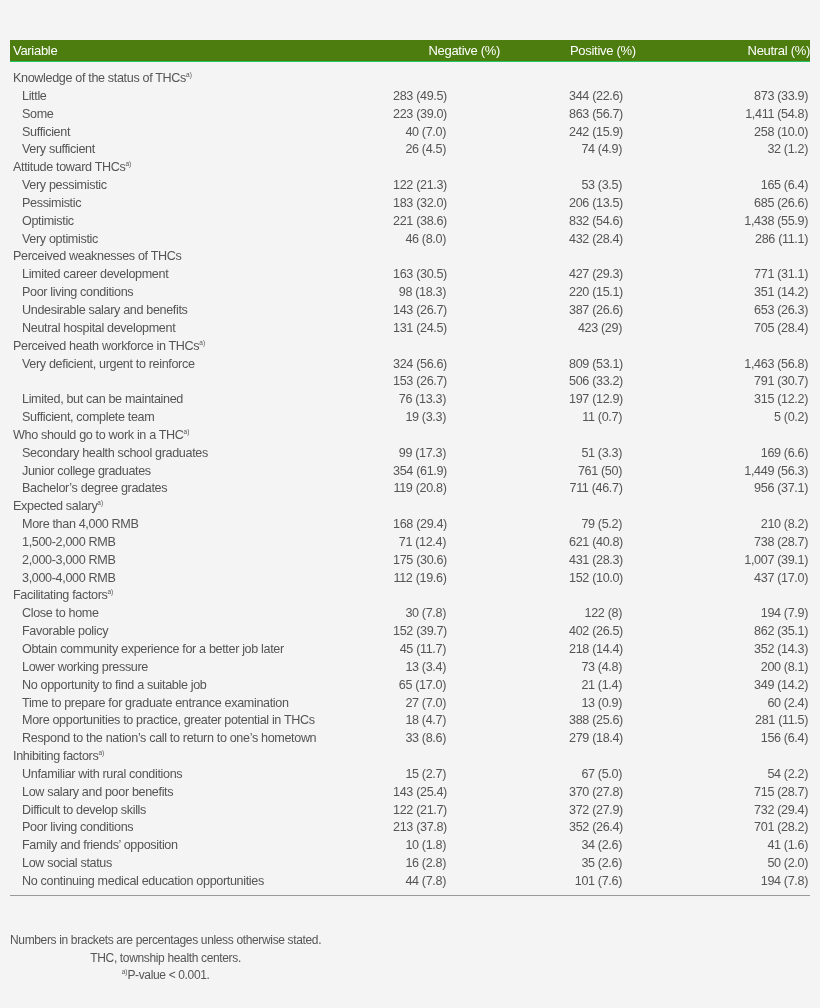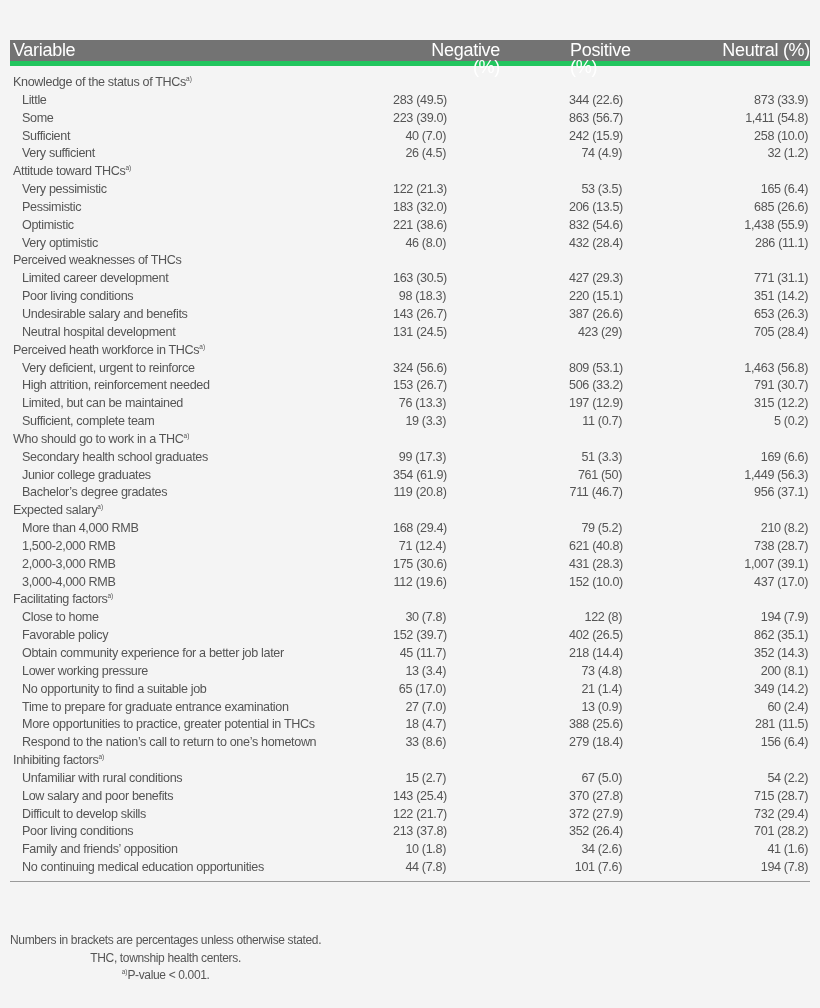--- a/index.html
+++ b/index.html
@@ -16,25 +16,25 @@
       overflow: hidden;
     }
     .table-wrap {
       position: absolute;
       left: 10px;
       top: 40px;
       width: 800px;
     }
     .header-row {
       height: 21px;
-      background: #737373;
+      background: #4d7c0f;
       color: #ffffff;
-      font-size: 18px;
+      font-size: 13px;
       position: relative;
-      border-bottom: 5px solid #22c55e;
+      border-bottom: 1px solid #22c55e;
     }
     .header-row span {
       position: absolute;
       top: 2px;
       line-height: 17px;
       letter-spacing: -0.3px;
     }
     .h-var { left: 3px; }
     .h-neg { left: 380px; width: 90px; text-align: right; margin-left: 20px; }
     .h-pos { left: 560px; width: 90px; text-align: left; }
@@ -184,21 +184,20 @@
       <div class="row section">
         <span class="label"><span>Perceived heath workforce in THCs</span><sup>a)</sup></span>
       </div>
       <div class="row item">
         <span class="label">Very deficient, urgent to reinforce</span>
         <span class="neg"><span class="inner">324 (56.6)</span></span>
         <span class="pos"><span class="inner">809 (53.1)</span></span>
         <span class="neu"><span class="inner">1,463 (56.8)</span></span>
       </div>
       <div class="row item">
-        <span class="label">High attrition, reinforcement needed</span>
         <span class="neg"><span class="inner">153 (26.7)</span></span>
         <span class="pos"><span class="inner">506 (33.2)</span></span>
         <span class="neu"><span class="inner">791 (30.7)</span></span>
       </div>
       <div class="row item">
         <span class="label">Limited, but can be maintained</span>
         <span class="neg"><span class="inner">76 (13.3)</span></span>
         <span class="pos"><span class="inner">197 (12.9)</span></span>
         <span class="neu"><span class="inner">315 (12.2)</span></span>
       </div>
@@ -332,20 +331,26 @@
         <span class="label">Poor living conditions</span>
         <span class="neg"><span class="inner">213 (37.8)</span></span>
         <span class="pos"><span class="inner">352 (26.4)</span></span>
         <span class="neu"><span class="inner">701 (28.2)</span></span>
       </div>
       <div class="row item">
         <span class="label">Family and friends’ opposition</span>
         <span class="neg"><span class="inner">10 (1.8)</span></span>
         <span class="pos"><span class="inner">34 (2.6)</span></span>
         <span class="neu"><span class="inner">41 (1.6)</span></span>
+      </div>
+      <div class="row item">
+        <span class="label">Low social status</span>
+        <span class="neg"><span class="inner">16 (2.8)</span></span>
+        <span class="pos"><span class="inner">35 (2.6)</span></span>
+        <span class="neu"><span class="inner">50 (2.0)</span></span>
       </div>
       <div class="row item">
         <span class="label">No continuing medical education opportunities</span>
         <span class="neg"><span class="inner">44 (7.8)</span></span>
         <span class="pos"><span class="inner">101 (7.6)</span></span>
         <span class="neu"><span class="inner">194 (7.8)</span></span>
       </div>
     </div>
   <div class="bottom-rule"></div>
 </div>

